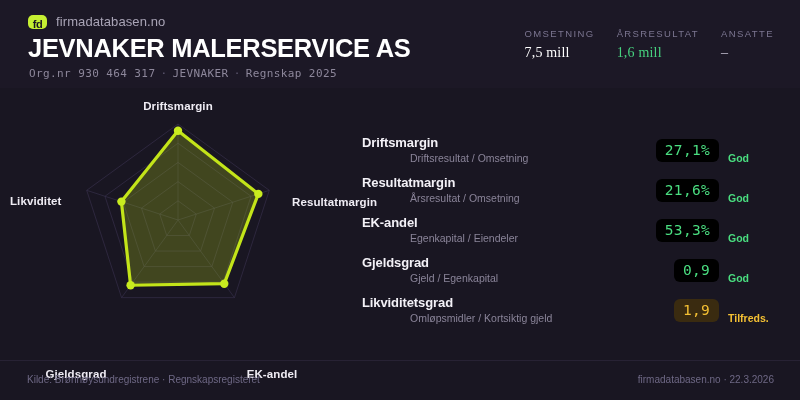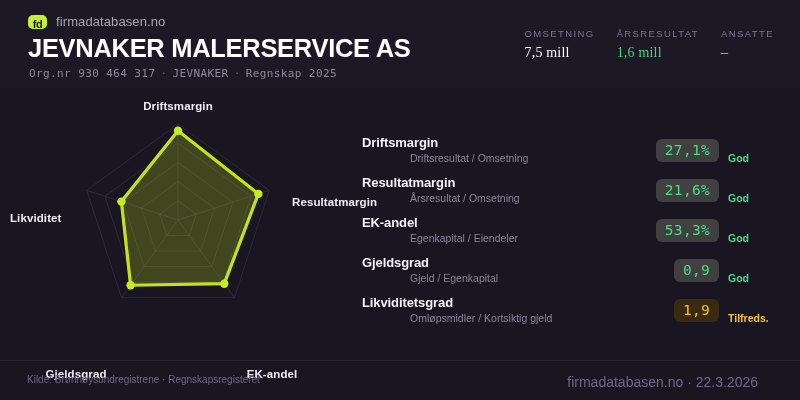--- a/index.html
+++ b/index.html
@@ -145,21 +145,21 @@
     flex: 0 0 auto;
   }
   .value-badge {
     font-family: "DejaVu Sans Mono", monospace;
     font-size: 14.5px;
     padding: 3px 9px 4px;
     border-radius: 6px;
     letter-spacing: 0.3px;
     white-space: nowrap;
   }
-  .value-badge.good { background: #404040; color: #4ade80; }
+  .value-badge.good { background: #000000; color: #4ade80; }
   .value-badge.ok   { background: #3a2b10; color: #f4c033; }
   .rating {
     font-size: 10.5px;
     font-weight: bold;
     width: 52px;
     white-space: nowrap;
     margin-top: 16px;
   }
   .rating.good { color: #4ade80; }
   .rating.ok   { color: #f4c033; }
@@ -173,23 +173,23 @@
   }
   .footer-left {
     position: absolute;
     left: 27px; top: 374px;
     color: #6e6885;
     font-size: 10px;
     white-space: nowrap;
   }
   .footer-right {
     position: absolute;
-    right: 42px; top: 374px;
+    right: 26px; top: 374px;
     color: #6e6885;
-    font-size: 14px;
+    font-size: 10px;
     white-space: nowrap;
     text-align: center;
   }
 </style>
 </head>
 <body>
 
 <div id="page">
 
   <div class="header-band"></div>
@@ -236,21 +236,21 @@
         <circle cx="168" cy="38.72" r="4.2" fill="#c9ec1f"></circle>
         <circle cx="248.3452544966146" cy="101.89424431520445" r="4.2" fill="#c9ec1f"></circle>
         <circle cx="214.2704550604635" cy="191.68581779719585" r="4.2" fill="#c9ec1f"></circle>
         <circle cx="120.60099725513497" cy="193.23913042639577" r="4.2" fill="#c9ec1f"></circle>
         <circle cx="111.39311615011246" cy="109.60730849480314" r="4.2" fill="#c9ec1f"></circle>
       </svg>
     <div class="axis-label" id="ax0" style="top: 8px; left: 168px; transform: translateX(-50%);">Driftsmargin</div>
     <div class="axis-label" id="ax1" style="top: 104px; left: 282px;">Resultatmargin</div>
     <div class="axis-label" id="ax2" style="top: 276px; left: 262px; transform: translateX(-50%);">EK-andel</div>
     <div class="axis-label" id="ax3" style="top: 276px; left: 66px; transform: translateX(-50%);">Gjeldsgrad</div>
-    <div class="axis-label" id="ax4" style="top: 120px; left: 0px; width: 48px; text-align: right;">Likviditet</div>
+    <div class="axis-label" id="ax4" style="top: 103px; left: 0px; width: 48px; text-align: right;">Likviditet</div>
   </div>
 
   <div class="metrics">
 
     <div class="metric-row">
       <div class="metric-names">
         <div class="metric-title">Driftsmargin</div>
         <div class="metric-formula">Driftsresultat / Omsetning</div>
       </div>
       <div class="metric-right">

